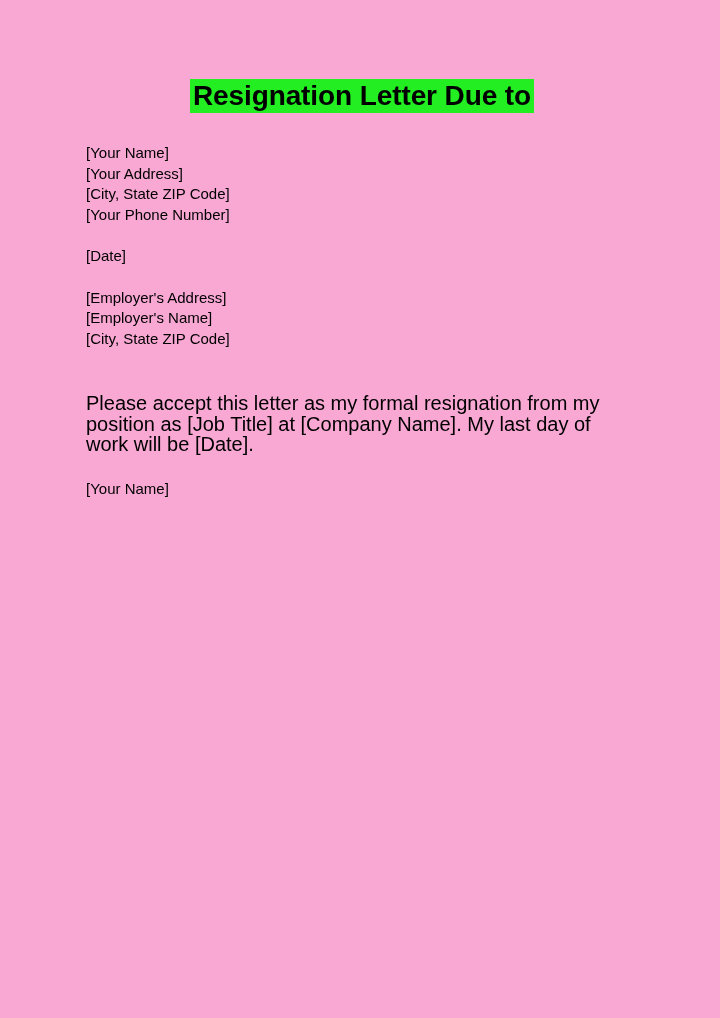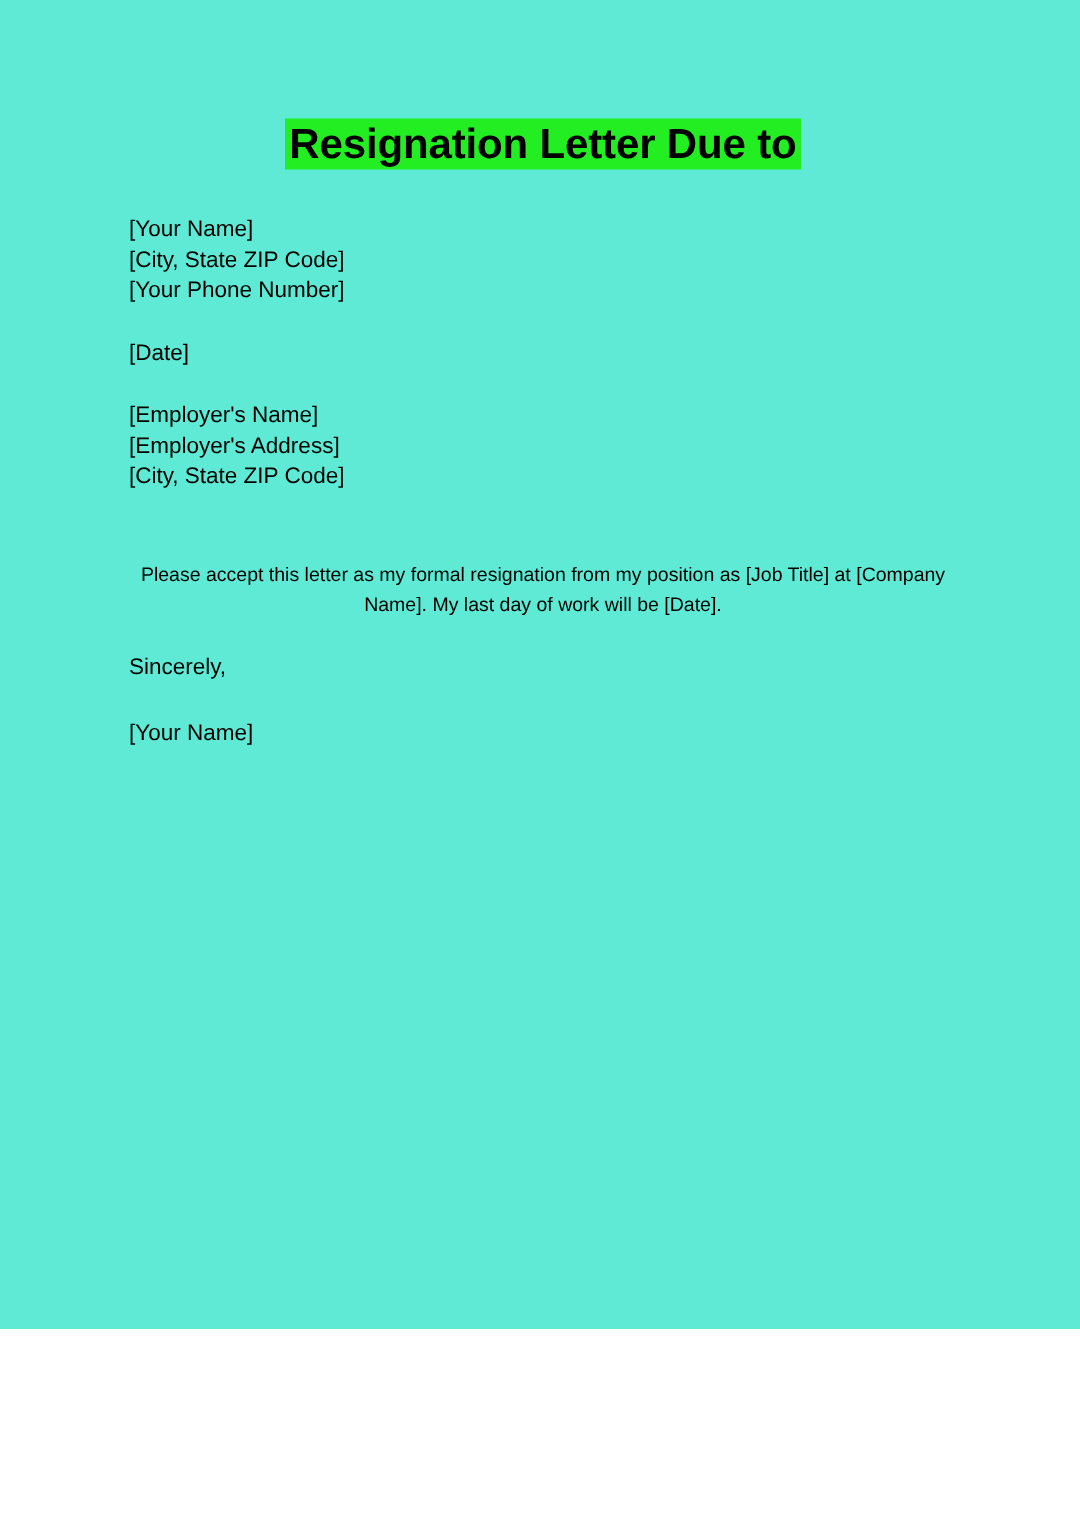--- a/index.html
+++ b/index.html
@@ -11,22 +11,22 @@
     width: 720px;
     height: 1018px;
     font-family: "Liberation Sans", sans-serif;
     color: #000000;
     -webkit-font-smoothing: antialiased;
   }
 
   .page {
     position: relative;
     width: 720px;
-    height: 886px;
-    background: #5eead4;
+    height: 1018px;
+    background: #f9a8d4;
     box-sizing: border-box;
     overflow: hidden;
   }
 
   .letter {
     position: absolute;
     left: 86px;
     top: 78px;
     width: 552px;
   }
@@ -57,24 +57,24 @@
     line-height: 20.5px;
   }
   .addr-line {
     display: block;
     white-space: pre;
   }
   .spacer-md { height: 21px; }
   .spacer-lg { height: 44px; }
 
   .para {
-    font-size: 13px;
+    font-size: 20px;
     line-height: 20.5px;
     margin: 0 0 21px 0;
-    text-align: center;
+    text-align: left;
   }
   .para:last-child { margin-bottom: 0; }
 
   .salutation {
     font-size: 15px;
     line-height: 20.5px;
     margin: 0 0 24px 0;
   }
 
   .closing {
@@ -93,40 +93,40 @@
 
 <div class="page">
   <div class="letter">
 
     <div class="title-block">
       <span class="title-line"><span>Resignation Letter Due to</span></span>
     </div>
 
     <div class="addr-block">
       <span class="addr-line">[Your Name]</span>
+      <span class="addr-line">[Your Address]</span>
       <span class="addr-line">[City, State ZIP Code]</span>
       <span class="addr-line">[Your Phone Number]</span>
     </div>
 
     <div class="spacer-md"></div>
 
     <div class="addr-block">
       <span class="addr-line">[Date]</span>
     </div>
 
     <div class="spacer-md"></div>
 
     <div class="addr-block">
+      <span class="addr-line">[Employer's Address]</span>
       <span class="addr-line">[Employer's Name]</span>
-      <span class="addr-line">[Employer's Address]</span>
       <span class="addr-line">[City, State ZIP Code]</span>
     </div>
 
     <div class="spacer-lg"></div>
 
 
     <p class="para">Please accept this letter as my formal resignation from my position as [Job Title] at [Company Name]. My last day of work will be [Date].</p>
 
-    <p class="closing">Sincerely,</p>
     <p class="signature">[Your Name]</p>
 
   </div>
 </div>
 
 </body></html>

